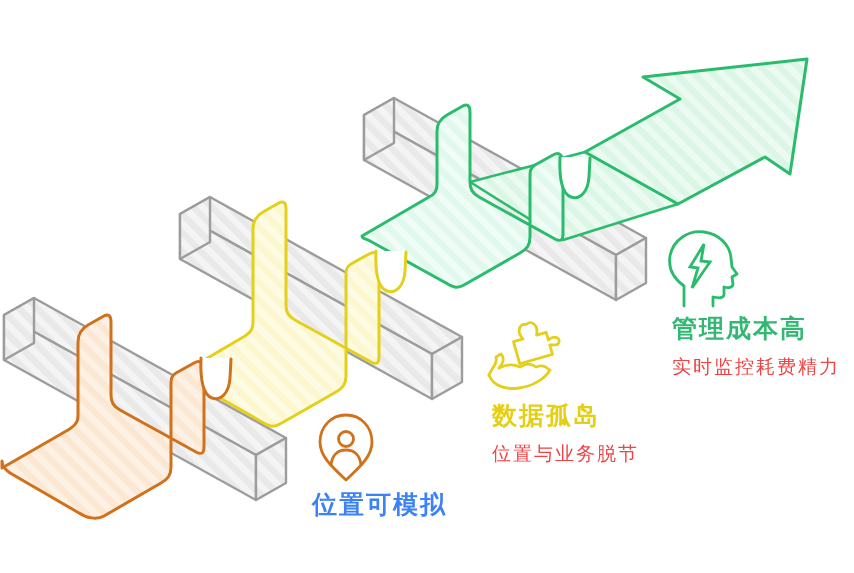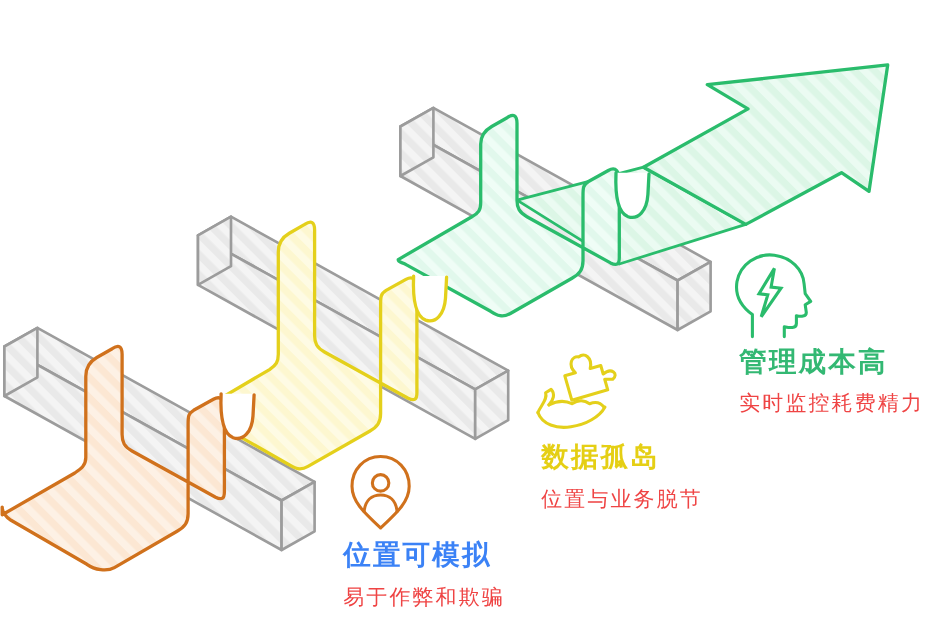--- a/index.html
+++ b/index.html
@@ -110,21 +110,20 @@
 
   <g fill="none" stroke="#2abc6c" stroke-width="2.8" stroke-linecap="round" stroke-linejoin="round">
     <path d="M684,306 L684,286 C673,278 668,268 670,256 C673,240 688,230 704,232 C719,234 730,245 731,258
              L732,267 L737,274 L732,277 L733,284 C733,288 728,288 724,287 L724,294 C724,299 718,298 713,297 L713,306"></path>
     <path d="M704,244 L690,267 L698,268 L692,288 L710,262 L701,261 Z" stroke-linejoin="miter"></path>
   </g>
 </svg>
 
 <div class="callout" id="co-orange">
   <div class="title" style="color: #3b82f6;">位置可模拟</div>
-  <div class="subtitle">易于作弊和欺骗</div>
 </div>
 
 <div class="callout" id="co-yellow">
   <div class="title" style="color: rgb(229, 207, 20);">数据孤岛</div>
   <div class="subtitle">位置与业务脱节</div>
 </div>
 
 <div class="callout" id="co-green">
   <div class="title" style="color: rgb(51, 184, 115);">管理成本高</div>
   <div class="subtitle">实时监控耗费精力</div>

